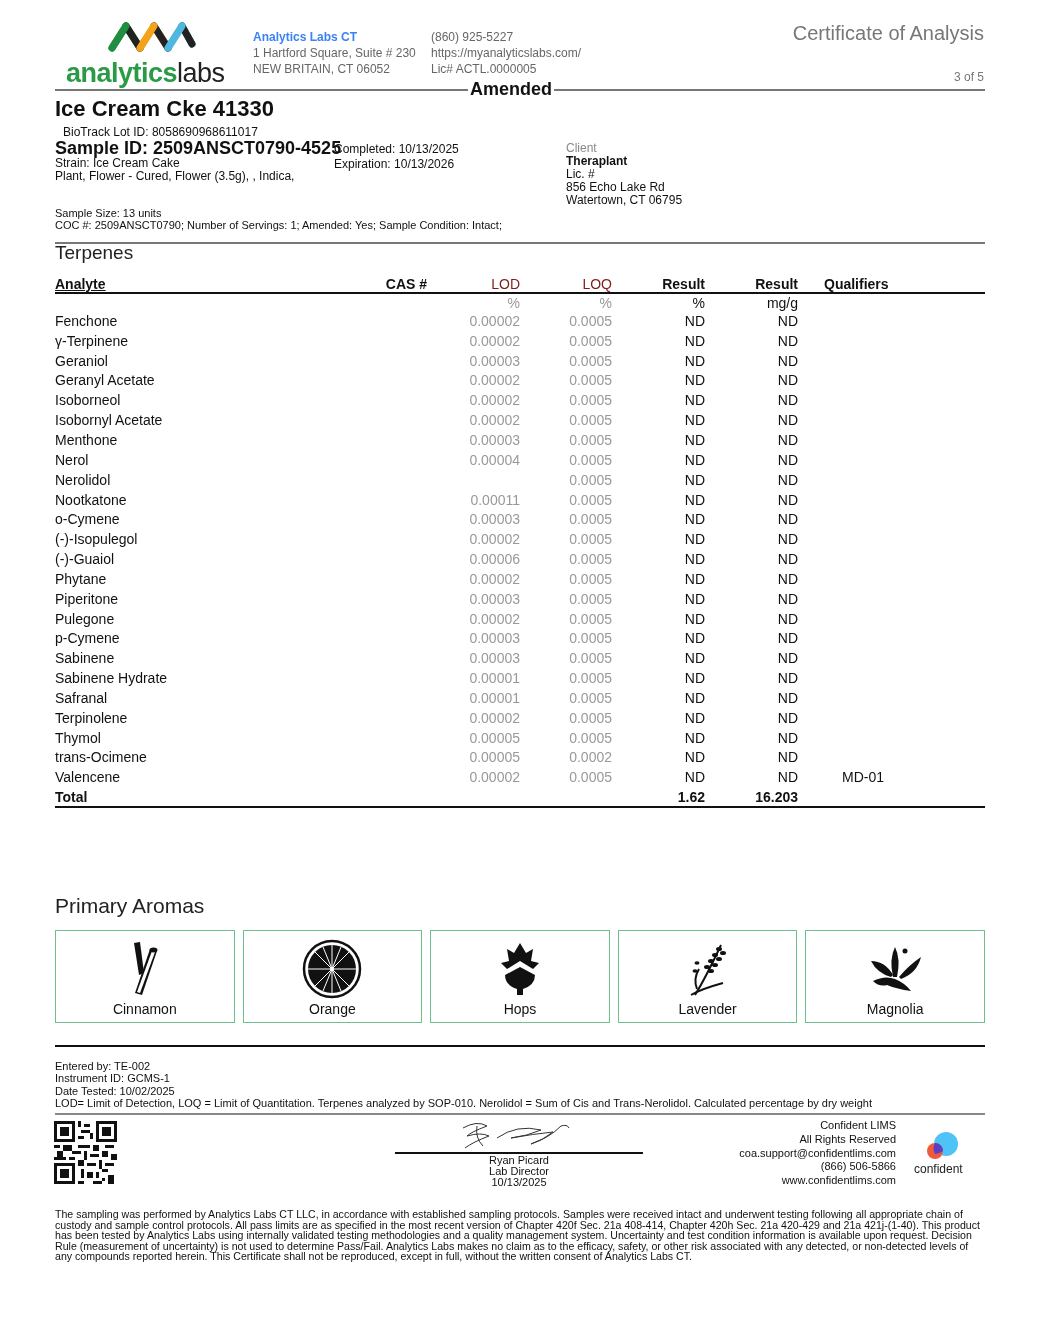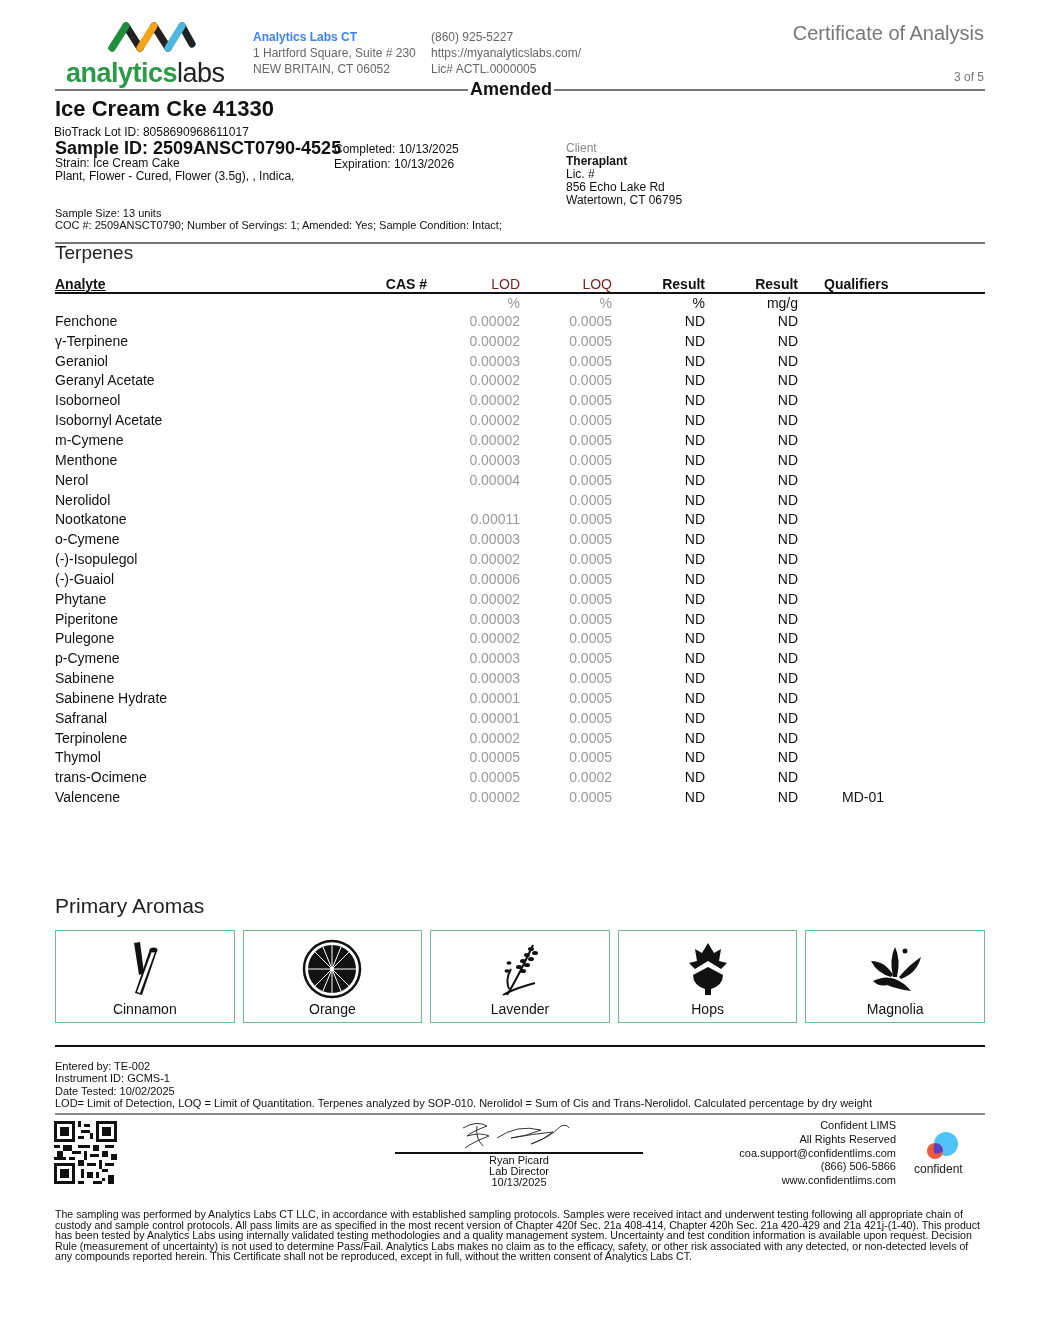--- a/index.html
+++ b/index.html
@@ -15,21 +15,21 @@
   .lab-info { left: 253px; top: 29px; font-size: 12px; line-height: 16px; color: #666; }
   .lab-info .name { font-weight: bold; color: #3b82f6; }
   .lab-contact { left: 431px; top: 29px; font-size: 12px; line-height: 16px; color: #666; }
   .coa-title { right: 56px; top: 22px; font-size: 20px; color: #777; }
   .page-num { right: 56px; top: 70px; font-size: 12px; color: #777; }
   .header-rule { left: 55px; top: 89px; width: 930px; height: 2px; background: #777; }
   .amended { left: 468px; top: 79px; font-size: 18px; font-weight: bold; background: #fff; padding: 0 2px; color: #111; }
 
   
   .product-name { left: 55px; top: 96px; font-size: 22px; font-weight: bold; }
-  .biotrack { left: 54px; top: 125px; font-size: 12px; }
+  .biotrack { left: 63px; top: 125px; font-size: 12px; }
   .sample-id { left: 55px; top: 138px; font-size: 18px; font-weight: bold; }
   .strain { left: 55px; top: 157px; font-size: 12px; line-height: 13px; }
   .dates { left: 334px; top: 142px; font-size: 12px; line-height: 15px; }
   .client { left: 566px; top: 142px; font-size: 12px; line-height: 13px; }
   .client .lbl { color: #888; }
   .client .nm { font-weight: bold; }
   .sample-size { left: 55px; top: 207px; font-size: 11px; line-height: 12px; }
   .rule-mid { left: 55px; top: 242px; width: 930px; height: 2px; background: #777; }
 
   
@@ -200,29 +200,20 @@
     <tr>
         <td class="c-analyte">Isobornyl Acetate</td>
         <td class="c-cas"></td>
         <td class="c-lod">0.00002</td>
         <td class="c-loq">0.0005</td>
         <td class="c-res1">ND</td>
         <td class="c-res2">ND</td>
         <td class="c-qual qual-val"></td>
       </tr>
     <tr>
-        <td class="c-analyte">m-Cymene</td>
-        <td class="c-cas"></td>
-        <td class="c-lod">0.00002</td>
-        <td class="c-loq">0.0005</td>
-        <td class="c-res1">ND</td>
-        <td class="c-res2">ND</td>
-        <td class="c-qual qual-val"></td>
-      </tr>
-    <tr>
         <td class="c-analyte">Menthone</td>
         <td class="c-cas"></td>
         <td class="c-lod">0.00003</td>
         <td class="c-loq">0.0005</td>
         <td class="c-res1">ND</td>
         <td class="c-res2">ND</td>
         <td class="c-qual qual-val"></td>
       </tr>
     <tr>
         <td class="c-analyte">Nerol</td>
@@ -370,20 +361,29 @@
       </tr>
     <tr>
         <td class="c-analyte">Valencene</td>
         <td class="c-cas"></td>
         <td class="c-lod">0.00002</td>
         <td class="c-loq">0.0005</td>
         <td class="c-res1">ND</td>
         <td class="c-res2">ND</td>
         <td class="c-qual qual-val">MD-01</td>
       </tr>
+    <tr class="total">
+      <td class="c-analyte">Total</td>
+      <td class="c-cas"></td>
+      <td class="c-lod"></td>
+      <td class="c-loq"></td>
+      <td class="c-res1">1.62</td>
+      <td class="c-res2">16.203</td>
+      <td class="c-qual"></td>
+    </tr>
   </tbody>
 </table>
 
 <div class="abs aromas-title">Primary Aromas</div>
 <div class="abs aromas">
   <div class="aroma">
     <svg width="50" height="58" viewBox="0 0 50 58">
       <path d="M14 4 L20 3 L24 34 L19 36 Z" fill="#111"></path>
       <path d="M30 10 L37 12 L22 56 L15 54 Z" fill="#111"></path>
       <path d="M32 12 L35 13 L20 54 L17 53 Z" fill="#fff"></path>
@@ -399,47 +399,47 @@
         <line x1="30" y1="6" x2="30" y2="54"></line>
           <line x1="6" y1="30" x2="54" y2="30"></line>
         <line x1="13" y1="13" x2="47" y2="47"></line>
           <line x1="47" y1="13" x2="13" y2="47"></line>
         <line x1="21" y1="8" x2="39" y2="52"></line>
           <line x1="39" y1="8" x2="21" y2="52"></line>
       </g>
       <circle cx="30" cy="30" r="2" fill="#fff"></circle>
     </svg>
     <div class="lbl">Orange</div>
+  </div>
+  <div class="aroma">
+    <svg width="50" height="60" viewBox="0 0 50 60">
+      <path d="M25 4 L31 14 L38 10 L36 22 L44 24 L38 30 L25 22 L12 30 L6 24 L14 22 L12 10 L19 14 Z" fill="#111"></path>
+      <path d="M25 28 L40 36 Q40 46 28 50 L28 56 L22 56 L22 50 Q10 46 10 36 Z" fill="#111"></path>
+    </svg>
+    <div class="lbl">Hops</div>
   </div>
   <div class="aroma">
     <svg width="54" height="60" viewBox="0 0 54 60">
       <path d="M14 56 Q24 40 40 6" stroke="#111" stroke-width="2" fill="none"></path>
       <path d="M10 56 Q20 50 42 44" stroke="#111" stroke-width="2" fill="none"></path>
       <path d="M18 30 Q12 40 16 50" stroke="#111" stroke-width="2" fill="none"></path>
       <g fill="#111">
         <ellipse cx="38" cy="10" rx="3" ry="2"></ellipse>
           <ellipse cx="42" cy="14" rx="3" ry="2"></ellipse>
         <ellipse cx="34" cy="16" rx="3" ry="2"></ellipse>
           <ellipse cx="38" cy="20" rx="3" ry="2"></ellipse>
         <ellipse cx="30" cy="22" rx="3" ry="2"></ellipse>
           <ellipse cx="34" cy="26" rx="3" ry="2"></ellipse>
         <ellipse cx="26" cy="28" rx="3" ry="2"></ellipse>
           <ellipse cx="30" cy="32" rx="3" ry="2"></ellipse>
         <ellipse cx="16" cy="24" rx="2.5" ry="1.8"></ellipse>
           <ellipse cx="14" cy="32" rx="2.5" ry="1.8"></ellipse>
       </g>
     </svg>
     <div class="lbl">Lavender</div>
-  </div>
-  <div class="aroma">
-    <svg width="50" height="60" viewBox="0 0 50 60">
-      <path d="M25 4 L31 14 L38 10 L36 22 L44 24 L38 30 L25 22 L12 30 L6 24 L14 22 L12 10 L19 14 Z" fill="#111"></path>
-      <path d="M25 28 L40 36 Q40 46 28 50 L28 56 L22 56 L22 50 Q10 46 10 36 Z" fill="#111"></path>
-    </svg>
-    <div class="lbl">Hops</div>
   </div>
   <div class="aroma">
     <svg width="60" height="60" viewBox="0 0 60 60">
       <path d="M30 8 Q36 20 32 38 L28 38 Q24 20 30 8 Z" fill="#111"></path>
       <path d="M26 38 Q12 34 6 22 Q20 22 28 36 Z" fill="#111"></path>
       <path d="M34 38 Q44 26 56 18 Q52 34 36 40 Z" fill="#111"></path>
       <path d="M8 42 Q20 36 30 40 Q40 44 46 52 Q32 50 22 46 Q14 48 8 42 Z" fill="#111"></path>
       <circle cx="40" cy="12" r="2.5" fill="#111"></circle>
     </svg>
     <div class="lbl">Magnolia</div>

